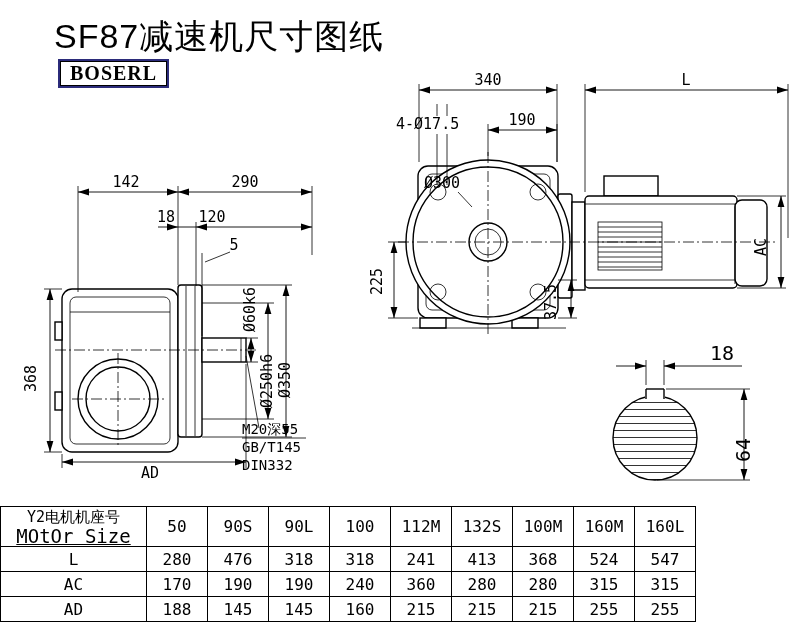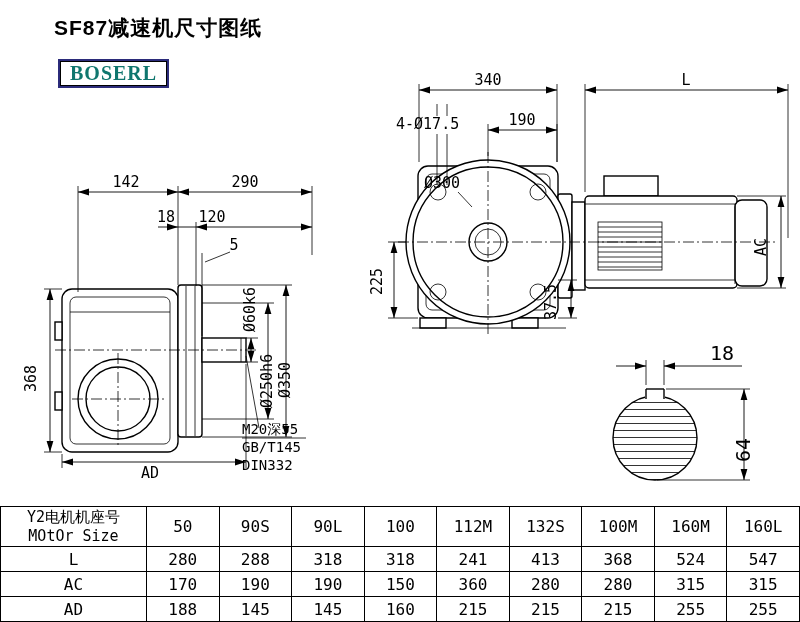--- a/index.html
+++ b/index.html
@@ -1,40 +1,40 @@
 <!DOCTYPE html>
 <html><head>
 <meta charset="utf-8">
 <style>
   *{margin:0;padding:0;box-sizing:border-box}
   html,body{background:#fff}
   body{width:800px;height:622px;position:relative;overflow:hidden;
        font-family:"Liberation Sans",sans-serif;color:#000}
-  .title{position:absolute;left:54px;top:14px;font-size:21px;font-weight:bold;
+  .title{position:absolute;left:54px;top:14px;font-size:34px;font-weight:normal;
          letter-spacing:1px;font-family:"Liberation Sans",sans-serif}
   .brand-box{position:absolute;left:58px;top:59px;border:2px solid #2b2b7a;
              box-shadow:0 0 0 1px #000 inset;padding:1px 10px;background:#fff}
-  .brand-box span{color:#0f766e;font-size:20px;font-weight:bold;
+  .brand-box span{color:#000000;font-size:20px;font-weight:bold;
                   font-family:"Liberation Serif",serif;letter-spacing:1px}
   svg{position:absolute;left:0;top:0}
   .o{fill:none;stroke:#000;stroke-width:1.4}
   .ow{fill:#fff;stroke:#000;stroke-width:1.4}
   .t{fill:none;stroke:#000;stroke-width:0.8}
   .c{fill:none;stroke:#000;stroke-width:0.8;stroke-dasharray:11 3 2 3}
   .d{fill:none;stroke:#000;stroke-width:0.9}
   text.dt{font-family:"DejaVu Sans Mono",monospace;font-size:15px;fill:#000;stroke:none}
   text.sm{font-size:14px}
   text.big{font-size:20px}
-  table.dim-table{position:absolute;left:0;top:506px;width:800px;border-collapse:collapse;
+  table.dim-table{position:absolute;left:0;top:506px;width:696px;border-collapse:collapse;
        table-layout:fixed;font-family:"DejaVu Sans Mono",monospace;font-size:16px}
   .dim-table td{border:1px solid #000;text-align:center;vertical-align:middle;
        height:25px;padding:0;overflow:hidden}
   .dim-table tr.hdr td{height:40px}
   .hdr-cn{font-size:15px;line-height:19px}
-  .hdr-en{font-size:15px;line-height:19px;}
+  .hdr-en{font-size:19px;line-height:19px;text-decoration:underline}
 </style>
 </head>
 <body>
 
 <div class="title">SF87减速机尺寸图纸</div>
 <div class="brand-box">
   <span>BOSERL</span>
 </div>
 
 <svg width="800" height="505" viewBox="0 0 800 505">
@@ -239,35 +239,35 @@
     <td>100</td>
     <td>112M</td>
     <td>132S</td>
     <td>100M</td>
     <td>160M</td>
     <td>160L</td>
   </tr>
   <tr>
     <td>L</td>
     <td>280</td>
-    <td>288</td>
+    <td>476</td>
     <td>318</td>
     <td>318</td>
     <td>241</td>
     <td>413</td>
     <td>368</td>
     <td>524</td>
     <td>547</td>
   </tr>
   <tr>
     <td>AC</td>
     <td>170</td>
     <td>190</td>
     <td>190</td>
-    <td>150</td>
+    <td>240</td>
     <td>360</td>
     <td>280</td>
     <td>280</td>
     <td>315</td>
     <td>315</td>
   </tr>
   <tr>
     <td>AD</td>
     <td>188</td>
     <td>145</td>

